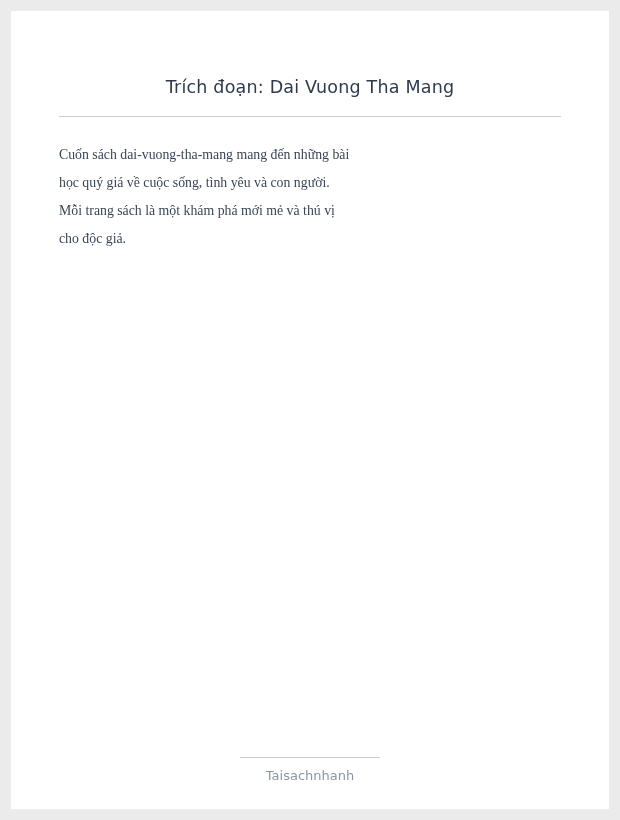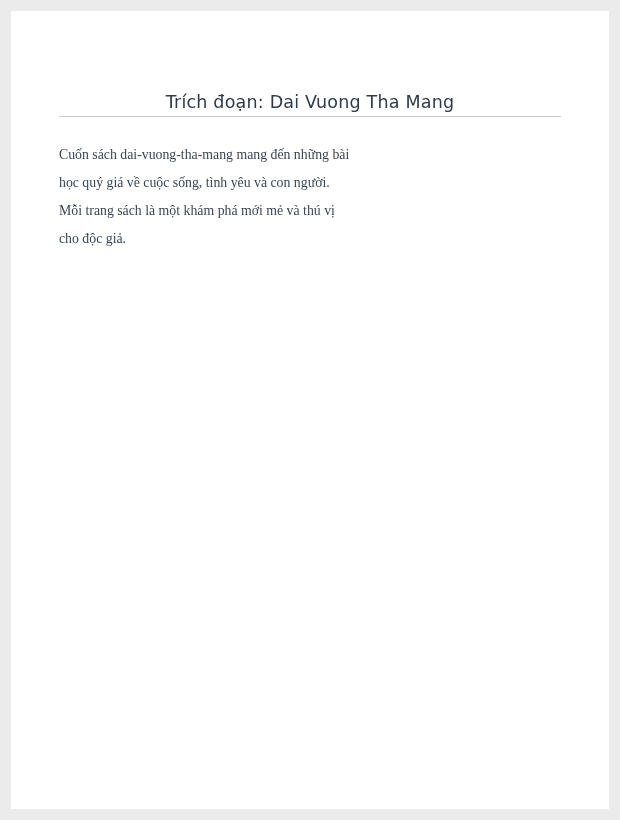--- a/index.html
+++ b/index.html
@@ -25,21 +25,20 @@
   .doc-title {
     position: absolute;
     left: 0;
     right: 0;
     top: 66px;
     text-align: center;
     font-size: 17.5px;
     color: #2f3b4c;
     font-family: "DejaVu Sans", sans-serif;
     letter-spacing: 0.2px;
-    margin-top: 15px;
   }
   .title-rule {
     position: absolute;
     left: 48px;
     right: 48px;
     top: 105px;
     height: 1px;
     background: #c9cdd3;
   }
   .body-text {
@@ -79,14 +78,18 @@
 
   <div class="doc-title">Trích đoạn: Dai Vuong Tha Mang</div>
 
   <div class="title-rule"></div>
 
   <div class="body-text">Cuốn sách dai-vuong-tha-mang mang đến những bài
 học quý giá về cuộc sống, tình yêu và con người.
 Mỗi trang sách là một khám phá mới mẻ và thú vị
 cho độc giả.</div>
 
+  <div class="footer">
+    <div class="footer-rule"></div>
+    <div class="footer-text">Taisachnhanh</div>
+  </div>
 
 </div>
 
 </body></html>

